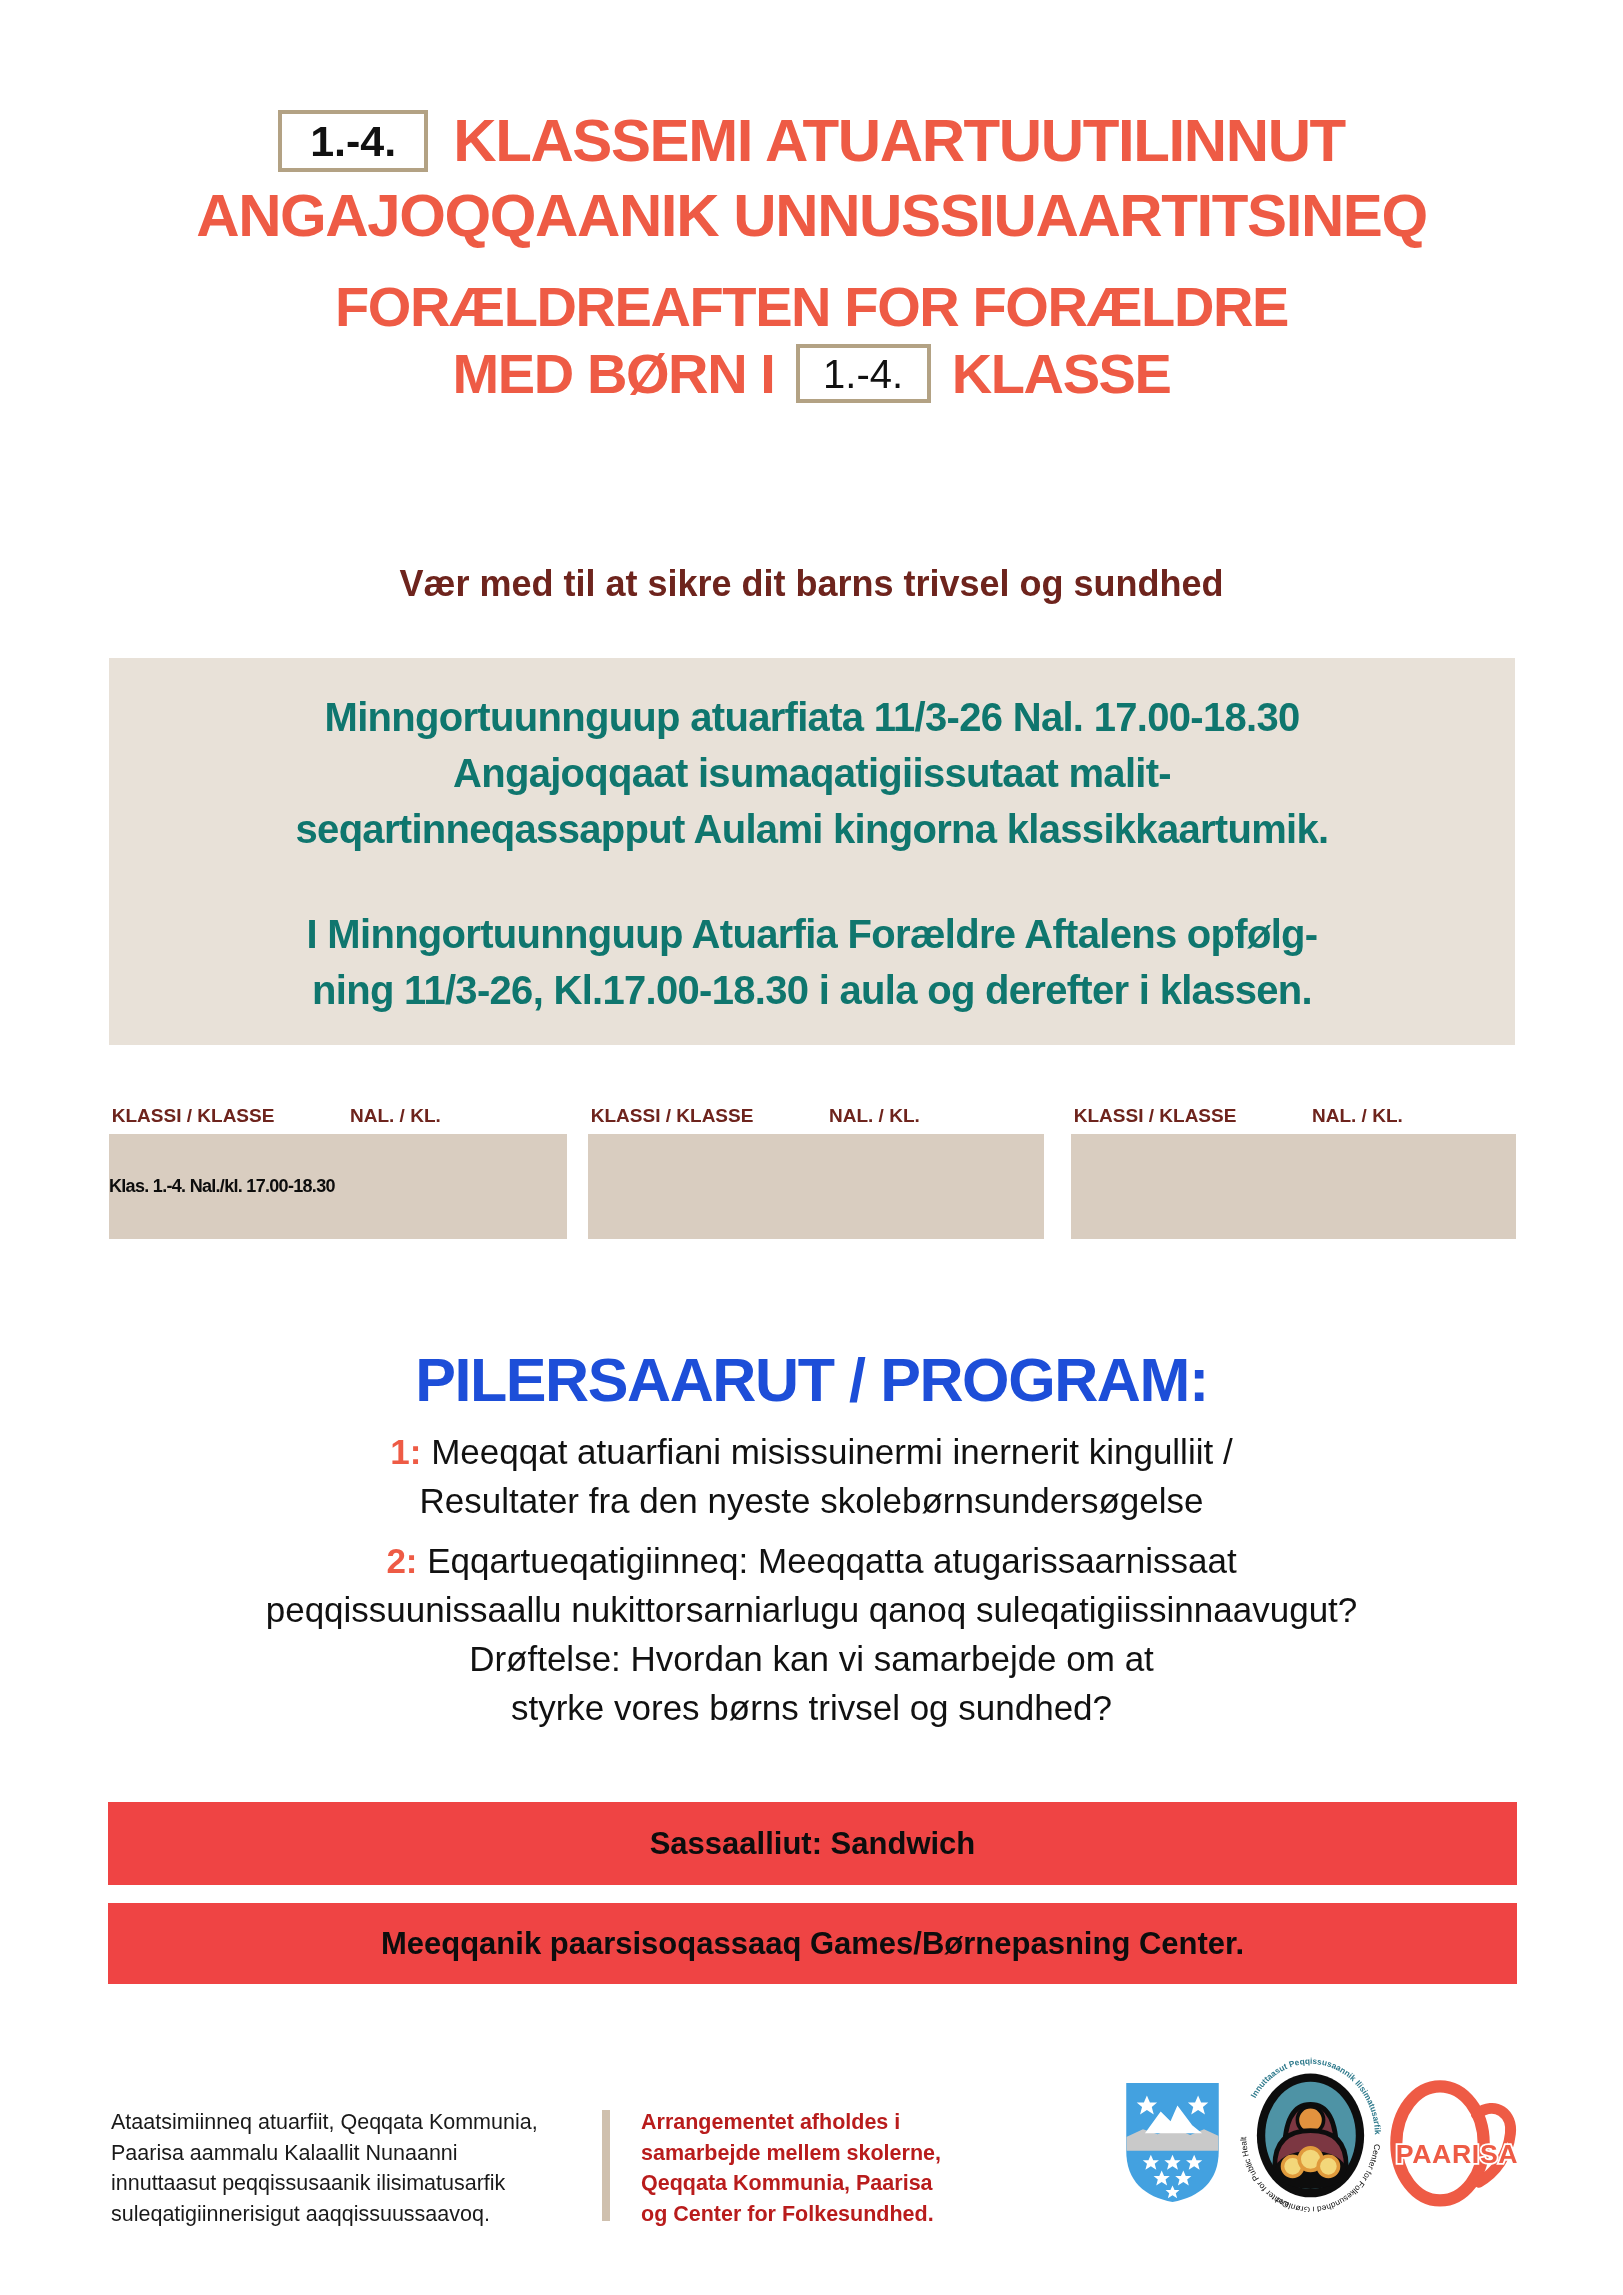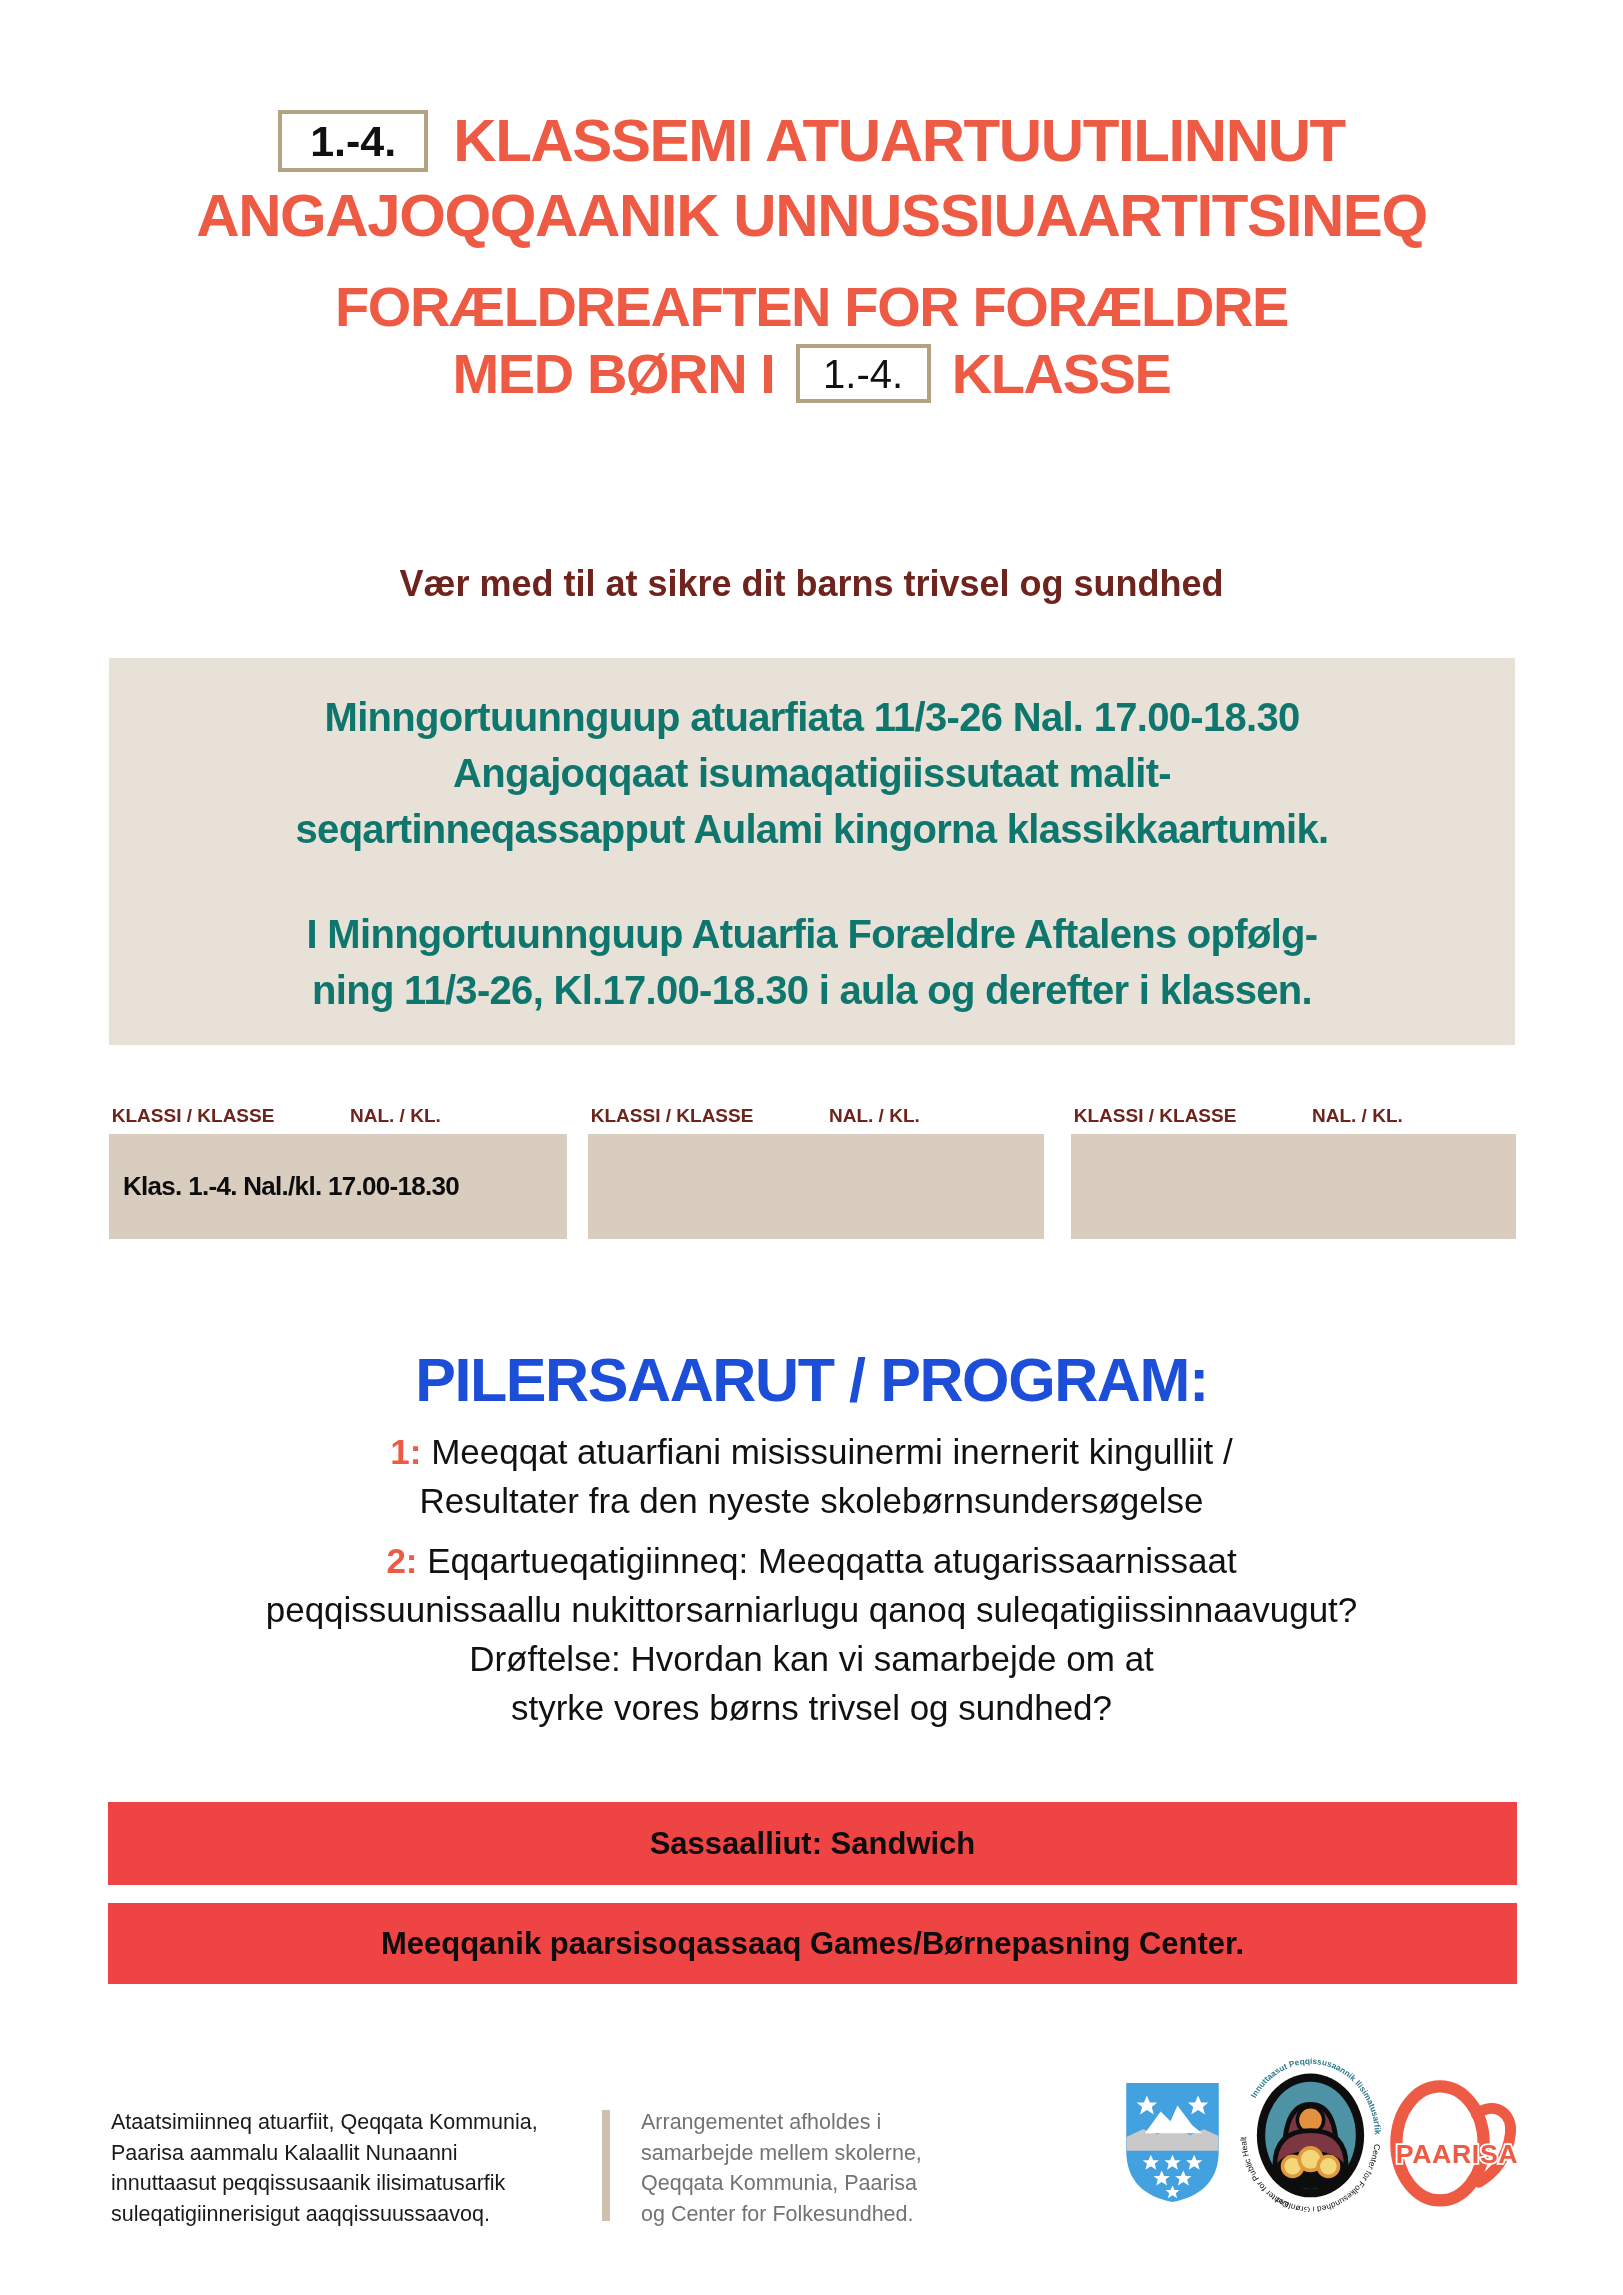--- a/index.html
+++ b/index.html
@@ -62,22 +62,22 @@
   .sched-col .heads { position:relative; height:29px; }
   .head-label {
     position:absolute; top:0; color:#6e241d; font-weight:700;
     font-size:19px; letter-spacing:0; white-space:nowrap;
   }
   .head-class { left:2.8px; }
   .head-time  { left:241px; }
   .sched-cell {
     margin-top:0px; height:105px; background:#d9cdc0;
     display:flex; align-items:center;
-    font-weight:700; font-size:26px; color:#0d0d0d;
-    padding-left:14px; letter-spacing:-0.7px; white-space:nowrap;
+    font-weight:700; font-size:18px; color:#0d0d0d;
+    letter-spacing:-0.7px; white-space:nowrap;
   }
   .col1 { left:109px;  width:458px; }
   .col2 { left:588px;  width:456px; }
   .col3 { left:1071px; width:445px; }
 
   
   .program-heading {
     position:absolute; top:1345px; left:0; width:100%;
     text-align:center; color:#1d4ed8; font-weight:700;
     font-size:61px; letter-spacing:-1.4px;
@@ -104,21 +104,21 @@
   .footer-left {
     position:absolute; left:111px; top:2107px;
     color:#1a1a1a; font-size:21.5px; line-height:30.5px;
   }
   .footer-divider {
     position:absolute; left:602px; top:2110px; width:7.6px; height:111px;
     background:#cfc0ae;
   }
   .footer-right {
     position:absolute; left:641px; top:2107px;
-    color:#737373; font-size:21.5px; line-height:30.5px;
+    color:#b91c1c; font-size:21.5px; line-height:30.5px;font-weight:bold;
   }
   .logo { position:absolute; }
   .logo-crest  { left:1123px; top:2080px; }
   .logo-seal   { left:1239px; top:2054px; }
   .logo-paarisa{ left:1384px; top:2073px; }
 </style>
 </head>
 <body>
 
 <div class="page">

